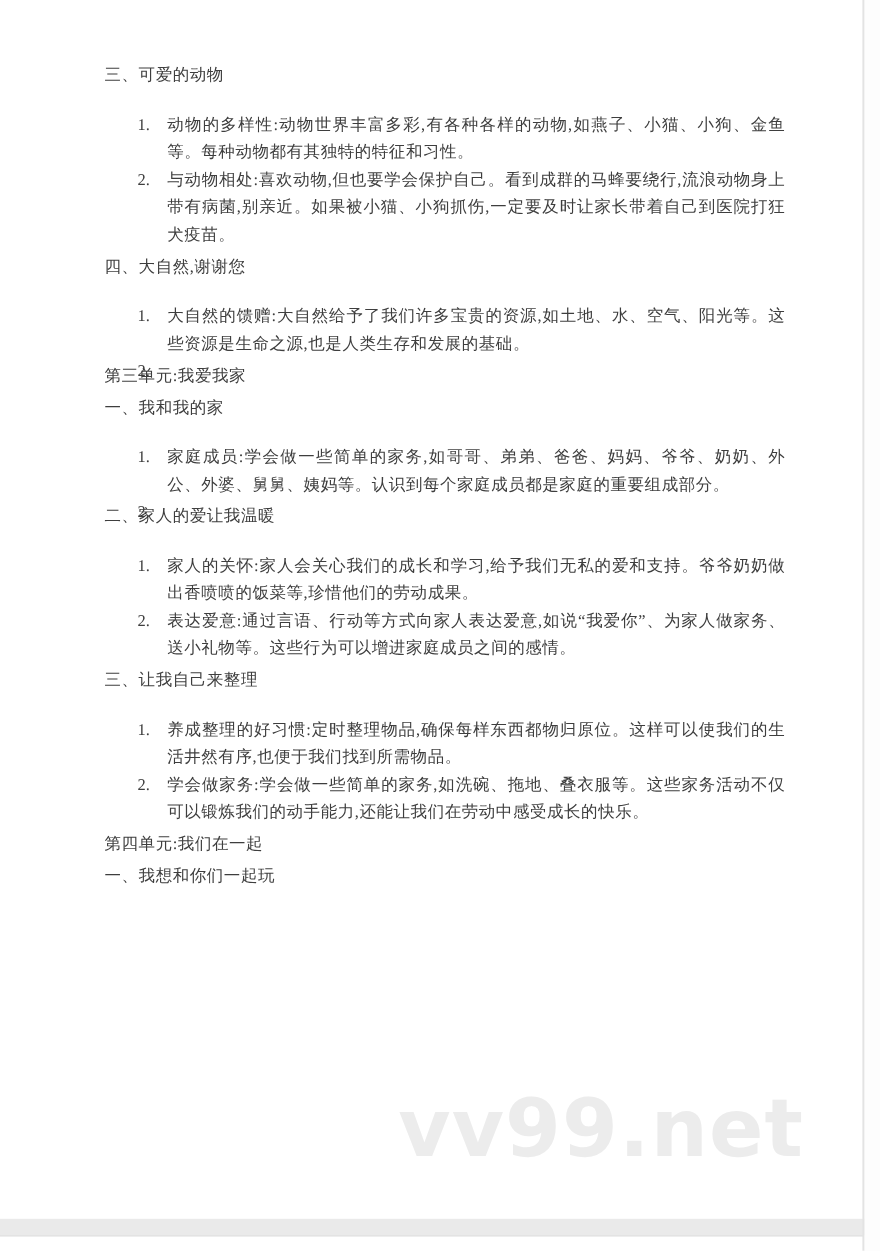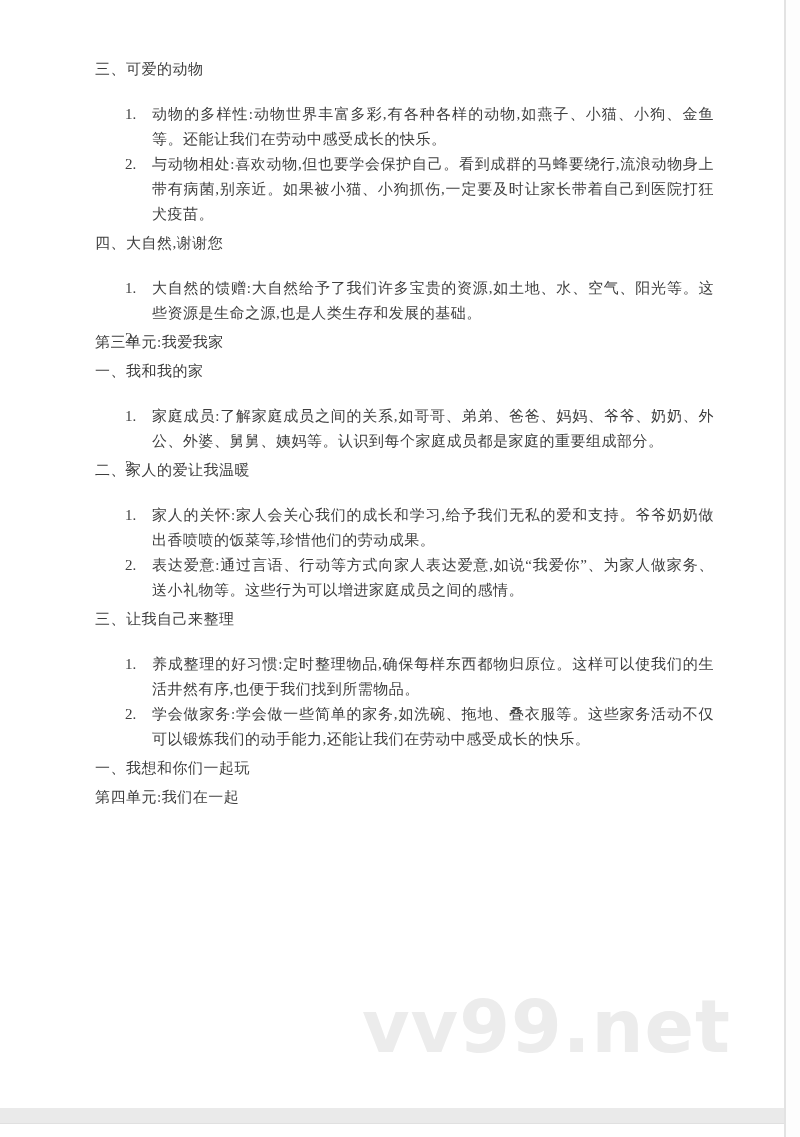--- a/index.html
+++ b/index.html
@@ -54,21 +54,21 @@
 
   <div class="watermark">vv99.net</div>
 
   <div class="content">
 
     <p class="heading first">三、可爱的动物</p>
 
     <div class="list">
       <div class="item">
         <span class="num">1.</span>
-        <span>动物的多样性:动物世界丰富多彩,有各种各样的动物,如燕子、小猫、小狗、金鱼等。还能让我们在劳动中感受成长的快乐。</span>
+        <span>动物的多样性:动物世界丰富多彩,有各种各样的动物,如燕子、小猫、小狗、金鱼等。每种动物都有其独特的特征和习性。</span>
       </div>
       <div class="item">
         <span class="num">2.</span>
         <span>与动物相处:喜欢动物,但也要学会保护自己。看到成群的马蜂要绕行,流浪动物身上带有病菌,别亲近。如果被小猫、小狗抓伤,一定要及时让家长带着自己到医院打狂犬疫苗。</span>
       </div>
     </div>
 
     <p class="heading">四、大自然,谢谢您</p>
 
     <div class="list">
@@ -81,21 +81,21 @@
       </div>
     </div>
 
     <p class="heading">第三单元:我爱我家</p>
 
     <p class="heading">一、我和我的家</p>
 
     <div class="list">
       <div class="item">
         <span class="num">1.</span>
-        <span>家庭成员:了解家庭成员之间的关系,如哥哥、弟弟、爸爸、妈妈、爷爷、奶奶、外公、外婆、舅舅、姨妈等。认识到每个家庭成员都是家庭的重要组成部分。</span>
+        <span>家庭成员:学会做一些简单的家务,如哥哥、弟弟、爸爸、妈妈、爷爷、奶奶、外公、外婆、舅舅、姨妈等。认识到每个家庭成员都是家庭的重要组成部分。</span>
       </div>
       <div class="item">
         <span class="num">2.</span>
       </div>
     </div>
 
     <p class="heading">二、家人的爱让我温暖</p>
 
     <div class="list">
       <div class="item">
@@ -114,23 +114,23 @@
       <div class="item">
         <span class="num">1.</span>
         <span>养成整理的好习惯:定时整理物品,确保每样东西都物归原位。这样可以使我们的生活井然有序,也便于我们找到所需物品。</span>
       </div>
       <div class="item">
         <span class="num">2.</span>
         <span>学会做家务:学会做一些简单的家务,如洗碗、拖地、叠衣服等。这些家务活动不仅可以锻炼我们的动手能力,还能让我们在劳动中感受成长的快乐。</span>
       </div>
     </div>
 
+    <p class="heading">第四单元:我们在一起</p>
+
     <p class="heading">一、我想和你们一起玩</p>
-
-    <p class="heading">第四单元:我们在一起</p>
 
   </div>
 
   <div class="page-gap"></div>
   <div class="page-gap-right"></div>
   <div class="right-edge-line"></div>
   <div class="right-margin-strip"></div>
 
 </div>
 

